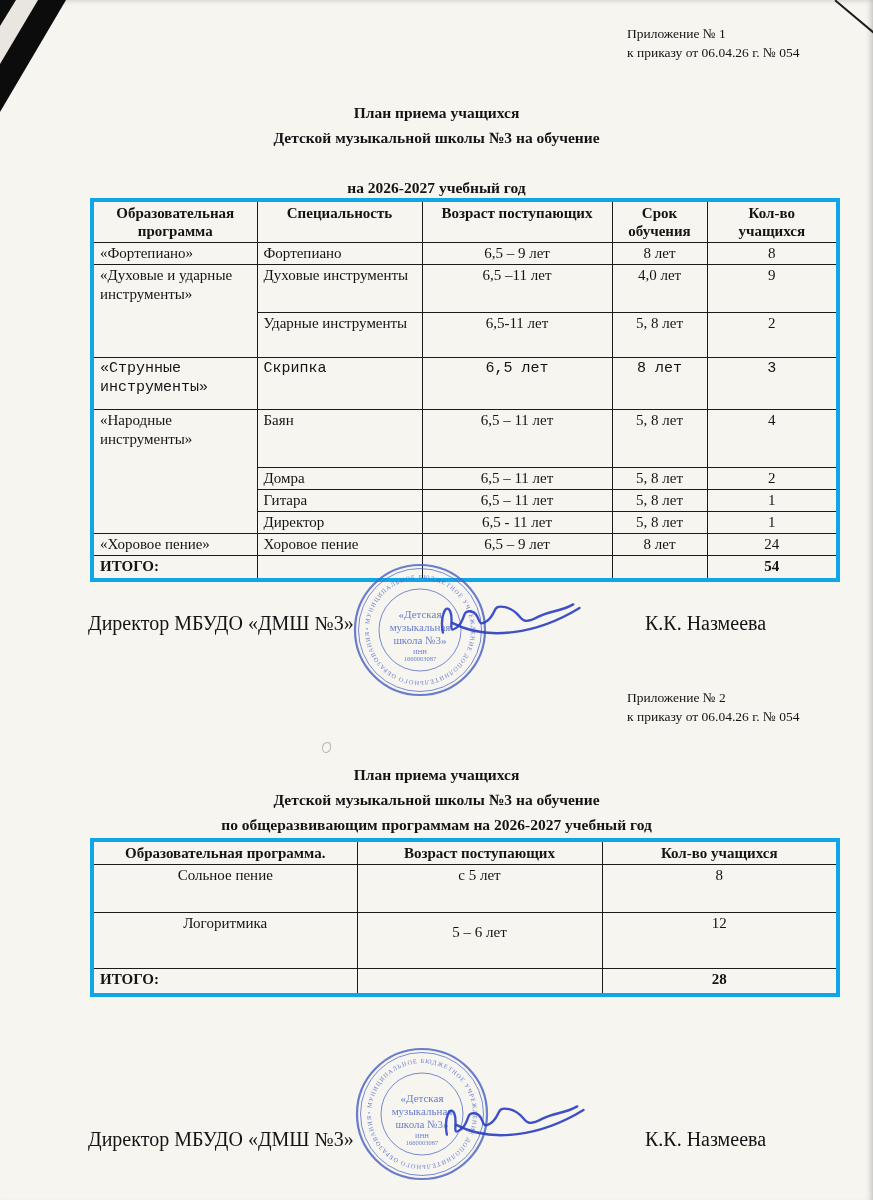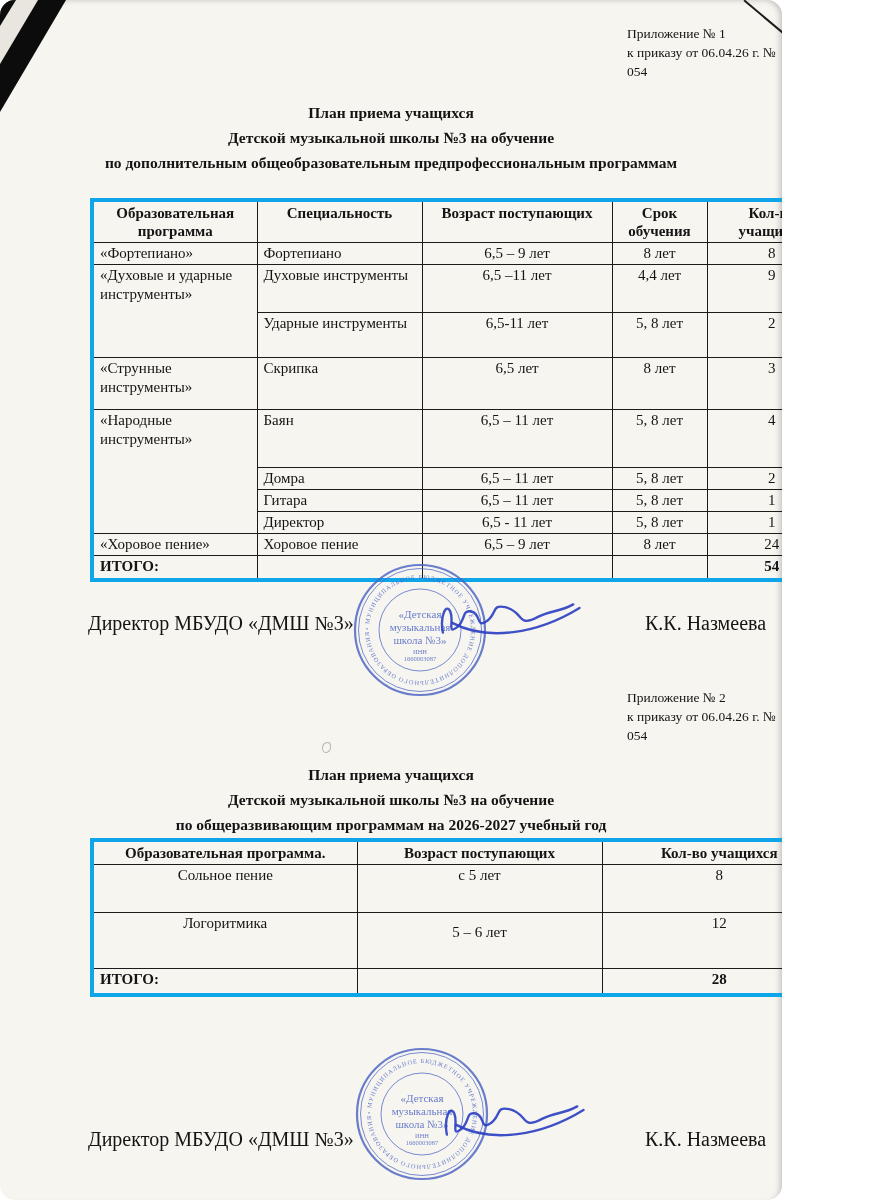--- a/index.html
+++ b/index.html
@@ -1,22 +1,21 @@
 <!DOCTYPE html>
 <html><head>
 <meta charset="utf-8">
 <style>
   html,body { margin:0; padding:0; }
   .page {
-    position:relative; width:782px; height:1200px;
+    position:relative; width:873px; height:1200px;
     background:#f7f5f0; overflow:hidden;
     font-family:"Liberation Serif","DejaVu Serif",serif;
     color:#141414;
     box-shadow: inset -4px 2px 6px -3px rgba(60,60,60,.35);
-    border-radius: 15px;
   }
   .abs { position:absolute; }
   .small { font-size:13.5px; line-height:19px; }
   .title-line { left:0; right:0; text-align:center; font-weight:bold; font-size:15.5px; line-height:25px; }
   table.doc { border-collapse:collapse; table-layout:fixed; border:4px solid #0ea5e9; background:transparent; }
   table.doc th, table.doc td { border:1px solid #1b1b1b; vertical-align:top; overflow:hidden; }
   table.doc th { font-weight:bold; text-align:center; font-size:15px; line-height:18px; padding:2px 8px; }
   table.doc td { font-size:15px; line-height:19px; padding:1px 6px; }
   .c-center { text-align:center; }
   .c-left { text-align:left; padding-left:7px; }
@@ -47,21 +46,21 @@
   <div class="abs scanline-tr"></div>
   <div class="abs smudge"></div>
 
   <div class="abs small" style="left:627px; top:24px;">
     <div>Приложение № 1</div>
     <div>к приказу от 06.04.26 г. № 054</div>
   </div>
 
   <div class="abs title-line" style="top:100px;">План приема учащихся</div>
   <div class="abs title-line" style="top:125px;">Детской музыкальной школы №3 на обучение</div>
-  <div class="abs title-line" style="top:150px;">по дополнительным общеобразовательным предпрофессиональным программам</div>
+  <div class="abs title-line" style="top:175px;">на 2026-2027 учебный год</div>
 
   <table class="doc abs" style="left:90px; top:198px; width:746px;">
     <colgroup>
       <col style="width:165px">
         <col style="width:165px">
         <col style="width:190px">
         <col style="width:95px">
         <col style="width:131px">
     </colgroup>
     <tbody>
@@ -76,30 +75,30 @@
       <td class="c-left">«Фортепиано»</td>
       <td class="c-left">Фортепиано</td>
       <td class="c-center">6,5 – 9 лет</td>
       <td class="c-center">8 лет</td>
       <td class="c-center">8</td>
     </tr>
     <tr style="height:48px;">
       <td class="c-left" rowspan="2">«Духовые и ударные инструменты»</td>
       <td class="c-left">Духовые инструменты</td>
       <td class="c-center">6,5 –11 лет</td>
-      <td class="c-center">4,4 лет</td>
+      <td class="c-center">4,0 лет</td>
       <td class="c-center">9</td>
     </tr>
     <tr style="height:45px;">
       <td class="c-left">Ударные инструменты</td>
       <td class="c-center">6,5-11 лет</td>
       <td class="c-center">5, 8 лет</td>
       <td class="c-center">2</td>
     </tr>
-    <tr style="height:52px;">
+    <tr style="height:52px;font-family:Liberation Mono, monospace;">
       <td class="c-left">«Струнные инструменты»</td>
       <td class="c-left">Скрипка</td>
       <td class="c-center">6,5 лет</td>
       <td class="c-center">8 лет</td>
       <td class="c-center">3</td>
     </tr>
     <tr style="height:58px;">
       <td class="c-left" rowspan="4">«Народные инструменты»</td>
       <td class="c-left">Баян</td>
       <td class="c-center">6,5 – 11 лет</td>

